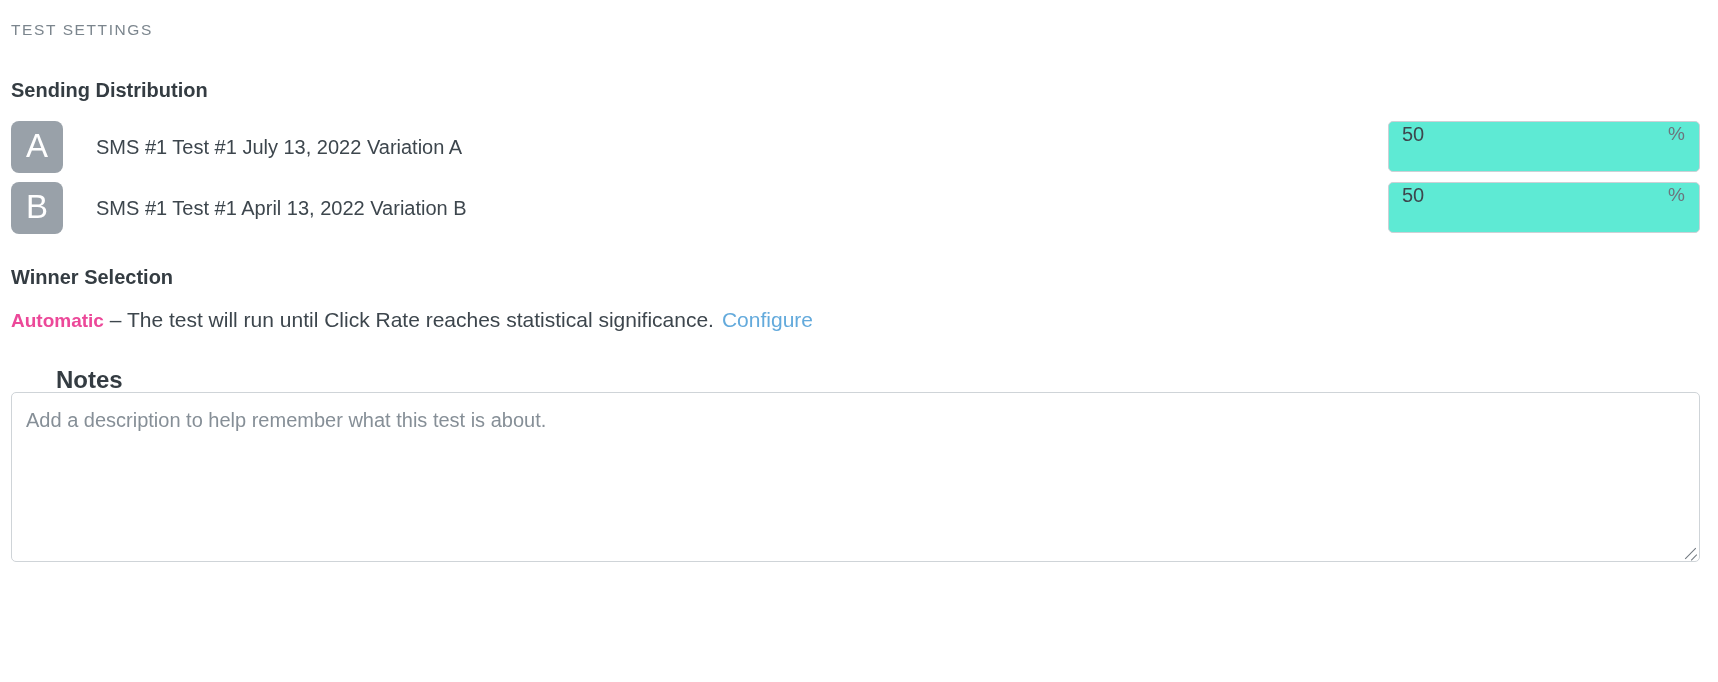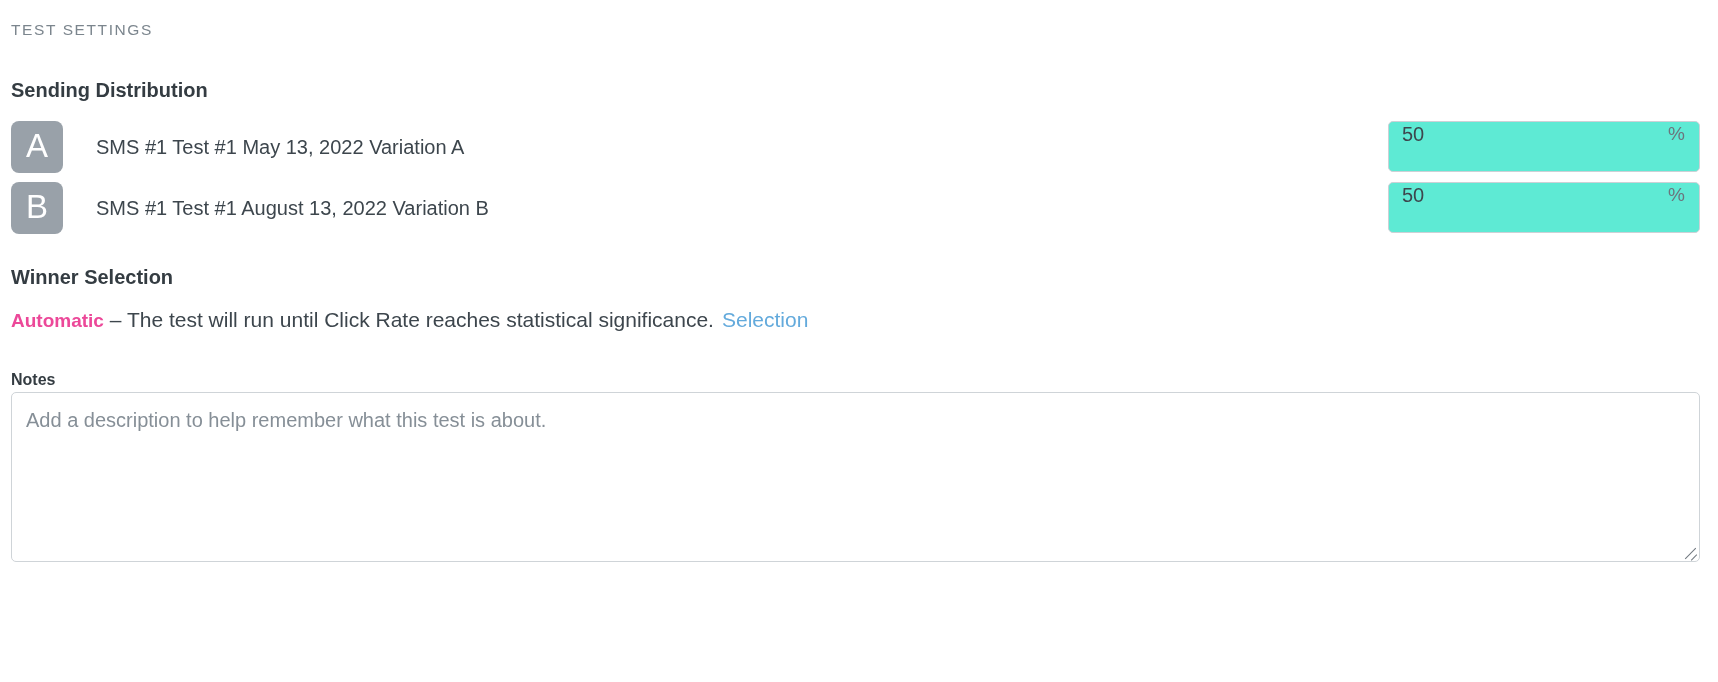--- a/index.html
+++ b/index.html
@@ -165,25 +165,26 @@
   }
   .winner-desc .link {
     font-size: 21px;
     color: #63aadc;
     cursor: pointer;
     margin-left: 8px;
   }
 
   
   .notes-label {
-    font-size: 16px;
+    font-size: 24px;
     font-weight: 700;
     color: #343c42;
     line-height: 24px;
     margin-top: 33px;
+    margin-left: 45px;
   }
   .notes-box {
     position: relative;
     height: 170px;
     border: 1px solid #cfd4d8;
     border-radius: 5px;
     background: #ffffff;
     box-sizing: border-box;
     overflow: hidden;
   }
@@ -230,42 +231,42 @@
 
   <div class="subhead-row">
     <div class="subhead">Sending Distribution</div>
 
   </div>
 
   <div class="variations">
 
     <div class="variation-row">
       <div class="badge">A</div>
-      <div class="variation-label">SMS #1 Test #1 May 13, 2022 Variation A</div>
+      <div class="variation-label">SMS #1 Test #1 July 13, 2022 Variation A</div>
       <div class="pct-field">
         <div class="value">50</div>
         <div class="suffix">%</div>
       </div>
     </div>
 
     <div class="variation-row">
       <div class="badge">B</div>
-      <div class="variation-label">SMS #1 Test #1 August 13, 2022 Variation B</div>
+      <div class="variation-label">SMS #1 Test #1 April 13, 2022 Variation B</div>
       <div class="pct-field">
         <div class="value">50</div>
         <div class="suffix">%</div>
       </div>
     </div>
 
   </div>
 
   <div class="winner-title">Winner Selection</div>
 
   <div class="winner-desc">
-    <span class="strong">Automatic</span><span class="body">&nbsp;</span><span class="body">– The test will run until Click Rate reaches statistical significance.</span><span class="link">Selection</span>
+    <span class="strong">Automatic</span><span class="body">&nbsp;</span><span class="body">– The test will run until Click Rate reaches statistical significance.</span><span class="link">Configure</span>
   </div>
 
   <div class="notes-label">Notes</div>
 
   <div class="notes-box">
     <div class="notes-placeholder">Add a description to help remember what this test is about.</div>
     <div class="resize-handle">
       <span class="l1"></span>
       <span class="l2"></span>
     </div>

